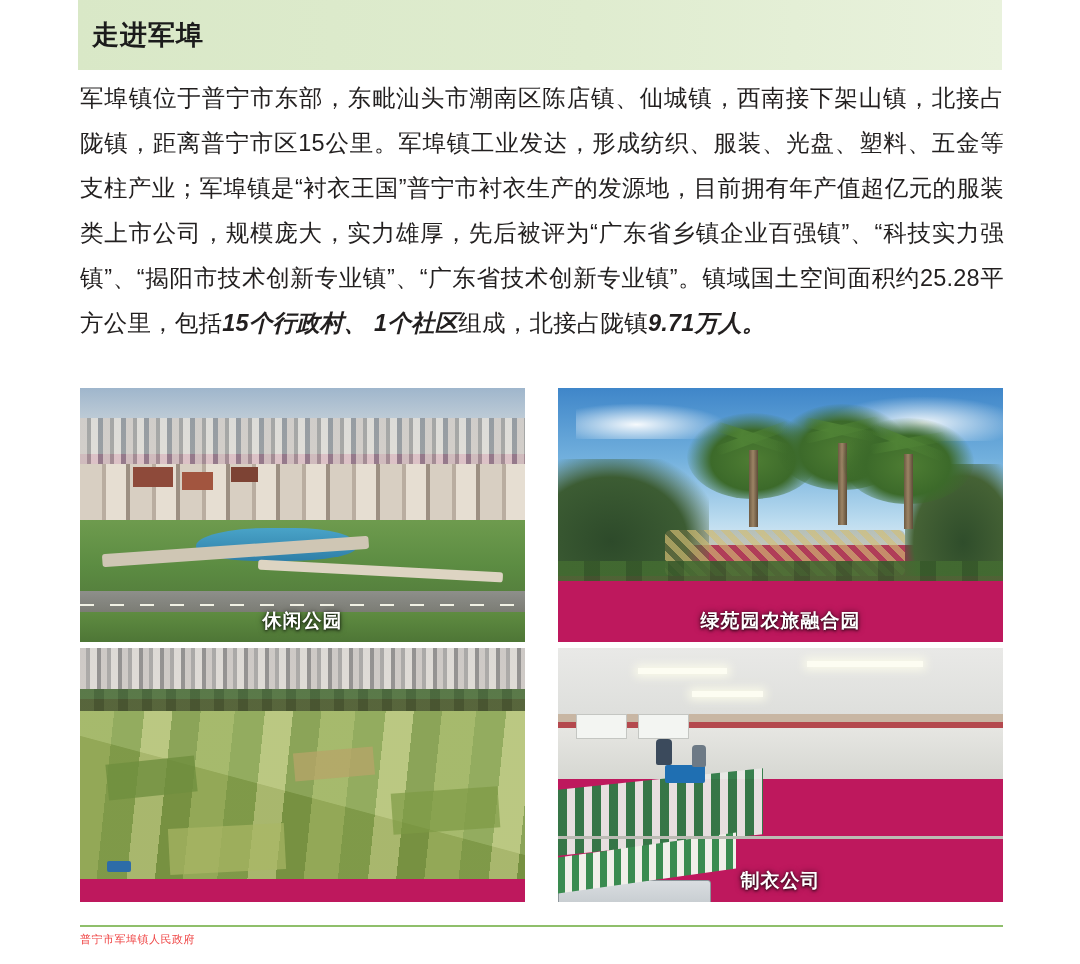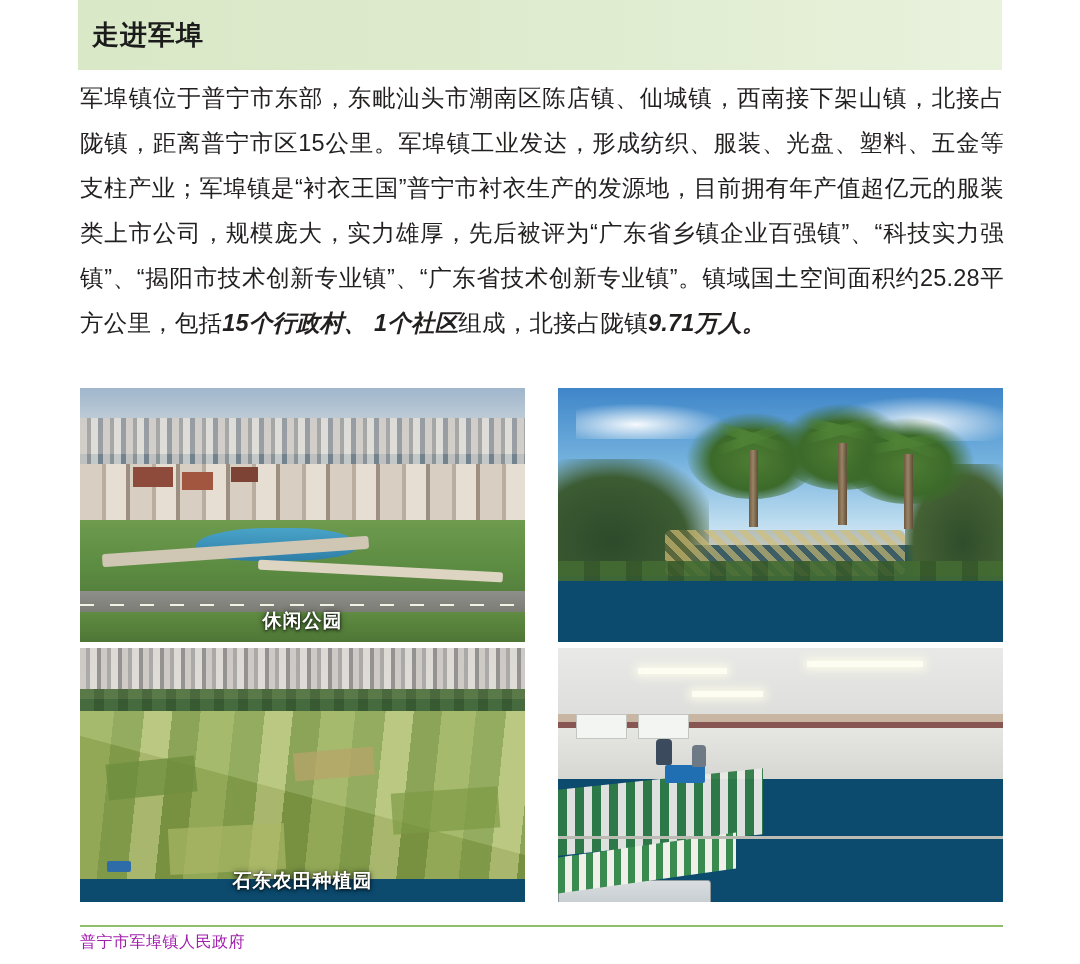--- a/index.html
+++ b/index.html
@@ -65,21 +65,21 @@
     width: 923px;
     display: grid;
     grid-template-columns: 445px 445px;
     grid-template-rows: 254px 254px;
     column-gap: 33px;
     row-gap: 6px;
   }
   .photo {
     position: relative;
     overflow: hidden;
-    background: #0c4a6e;
+    background: #be185d;
   }
   .photo .caption {
     position: absolute;
     left: 0; right: 0;
     bottom: 8px;
     text-align: center;
     color: #ffffff;
     font-size: 19px;
     font-weight: bold;
     letter-spacing: 1px;
@@ -289,22 +289,22 @@
     left:80px;
     top:925px;
     width:923px;
     height:2px;
     background:#8fbf6b;
   }
   .footer-text {
     position:absolute;
     left:80px;
     top:932px;
-    font-size:16px;
-    color:#a21caf;
+    font-size:11px;
+    color:#ef4444;
     letter-spacing:.5px;
   }
 </style>
 </head>
 <body>
 
 <div class="page">
 
   <div class="header-band">
     <div class="header-title">走进军埠</div>
@@ -354,33 +354,33 @@
       <div class="palm" style="left:64%; top:8%; width:130px; height:64%;">
         <div class="crown"></div>
         <div class="frond" style="transform:rotate(22deg);"></div>
         <div class="frond" style="transform:rotate(-10deg);"></div>
         <div class="trunk"></div>
       </div>
 
       <div class="obj shade"></div>
       <div class="obj hedge"></div>
       <div class="ground"></div>
+      <div class="caption">绿苑园农旅融合园</div>
     </div>
 
     <div class="photo p3">
       <div class="sky"></div>
       <div class="cityband"></div>
       <div class="treesband"></div>
       <div class="fields"></div>
       <div class="obj fieldpatch1"></div>
       <div class="obj fieldpatch2"></div>
       <div class="obj fieldpatch3"></div>
       <div class="obj fieldpatch4"></div>
       <div class="obj truck"></div>
-      <div class="caption">石东农田种植园</div>
     </div>
 
     <div class="photo p4">
       <div class="ceiling"></div>
       <div class="beam" style="top:6%;"></div>
       <div class="beam" style="top:14%;"></div>
       <div class="pipe" style="top:10%;"></div>
       <div class="pipe" style="top:19%;"></div>
       <div class="light" style="left:18%; top:8%; width:20%;"></div>
       <div class="light" style="left:56%; top:5%; width:26%;"></div>
@@ -390,20 +390,21 @@
       <div class="window" style="left:18%; width:11%;"></div>
       <div class="rollrack"></div>
       <div class="rack2"></div>
       <div class="machine"></div>
       <div class="obj machine-panel"></div>
       <div class="obj worker"></div>
       <div class="obj worker2"></div>
 
       <div class="obj tableedge"></div>
 
+      <div class="caption">制衣公司</div>
     </div>
 
   </div>
 
   <div class="footer-rule"></div>
   <div class="footer-text">普宁市军埠镇人民政府</div>
 
 </div>
 
 </body></html>

